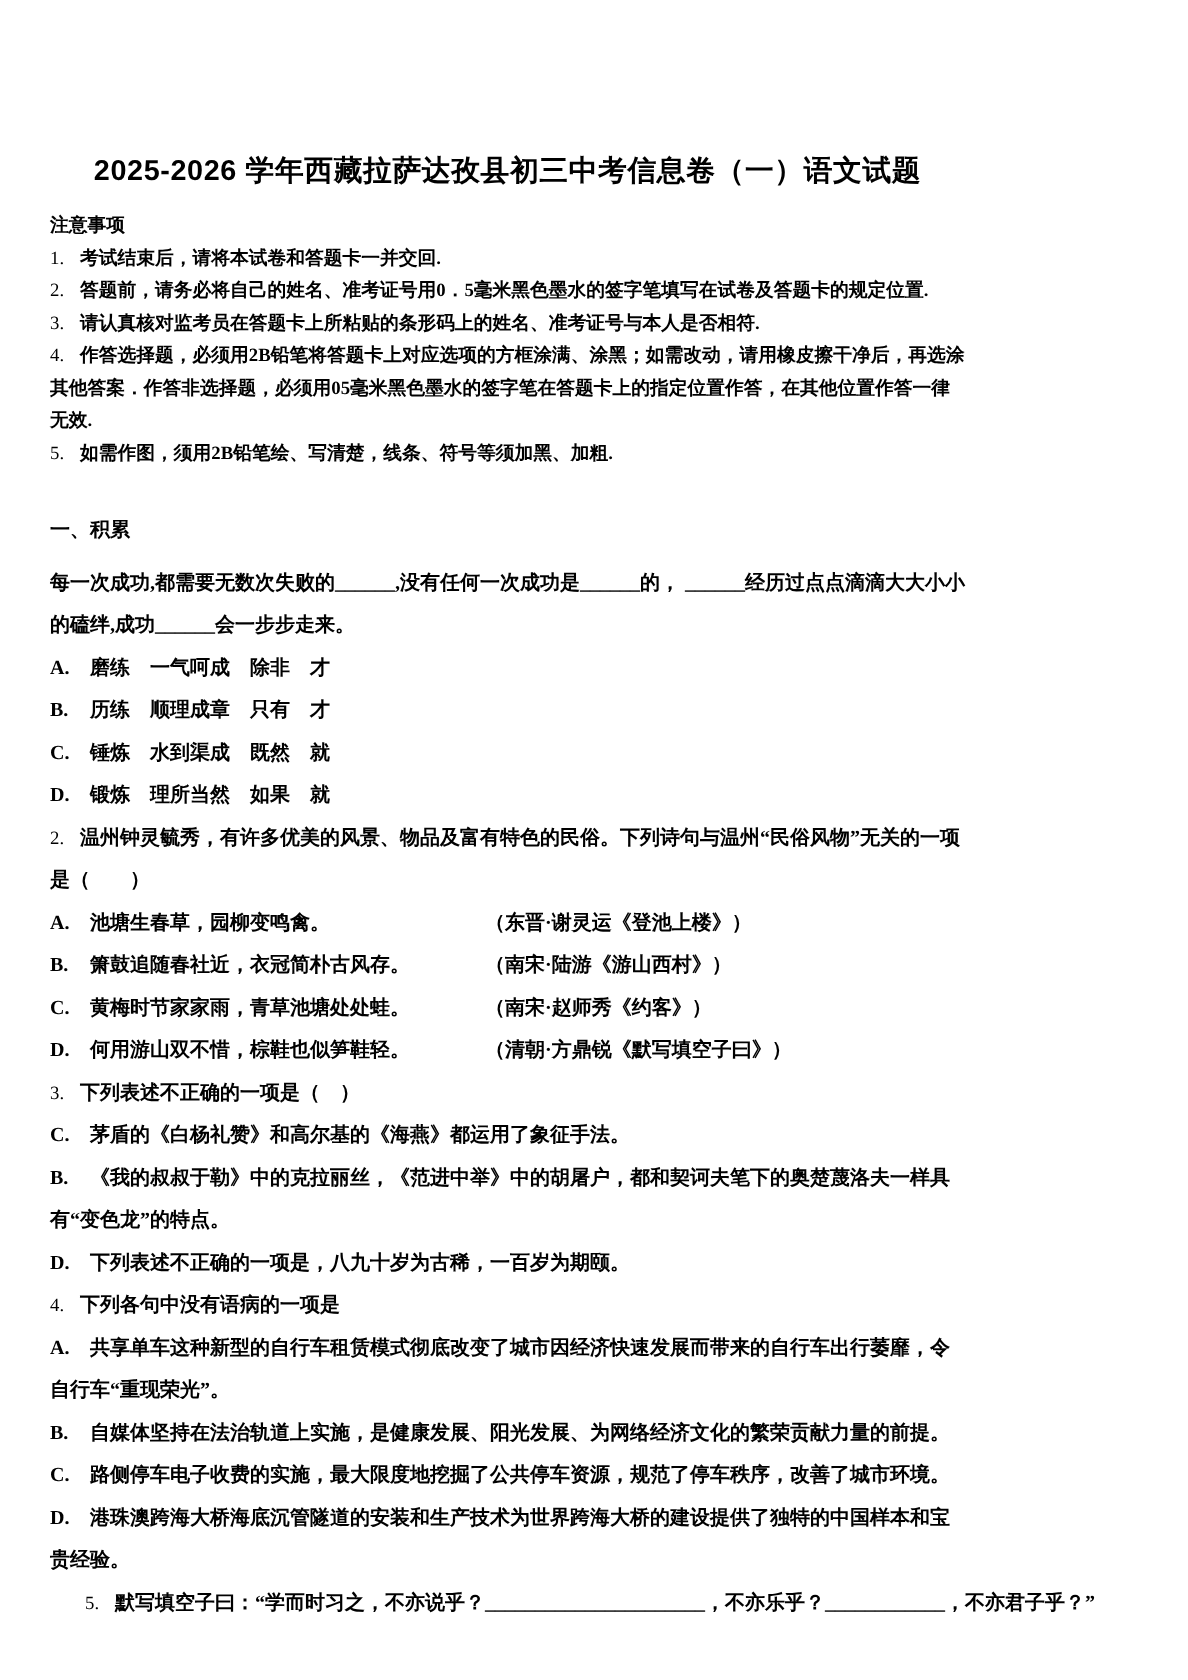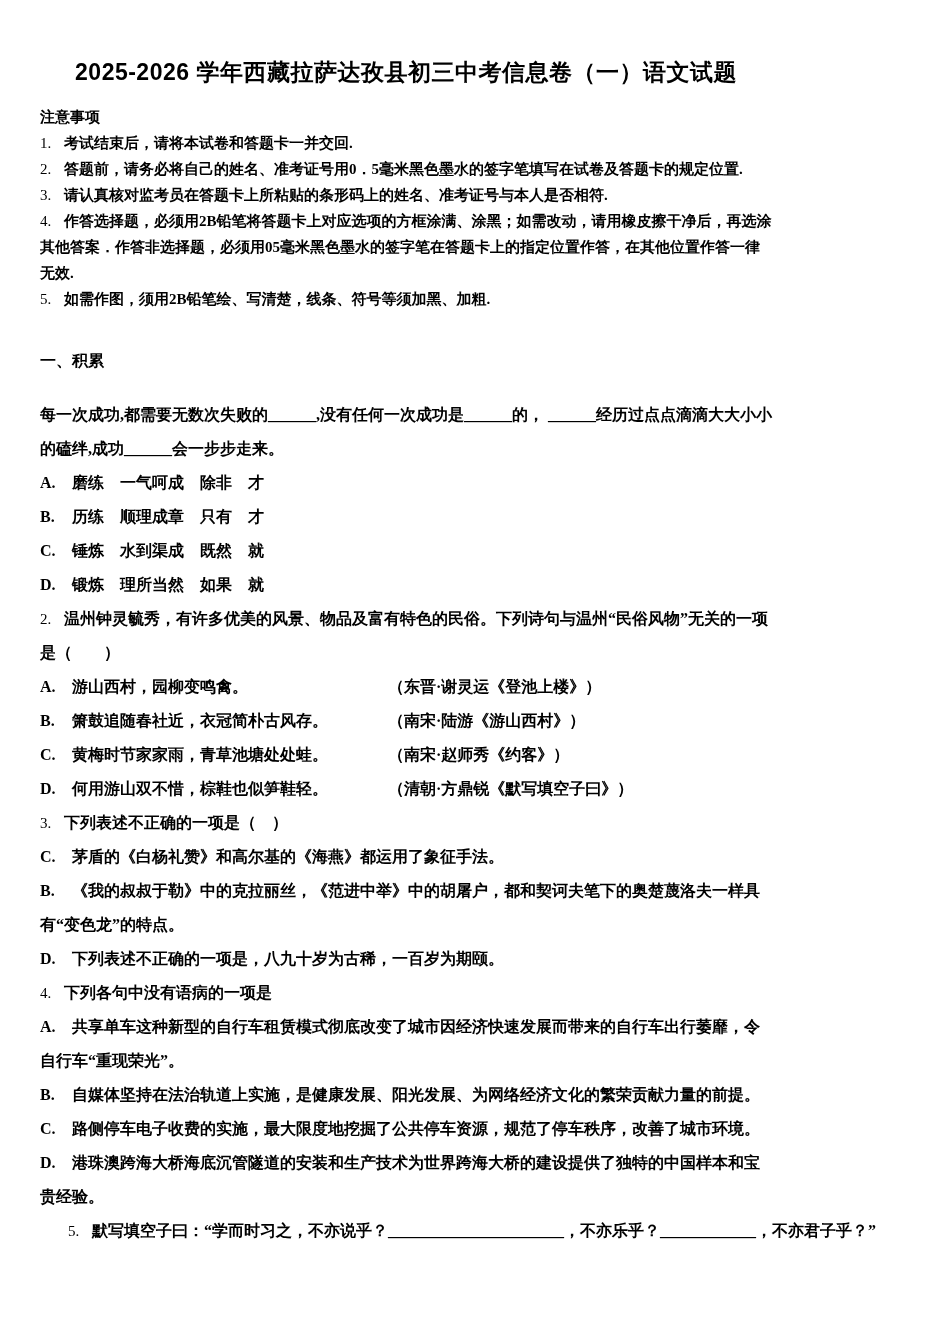--- a/index.html
+++ b/index.html
@@ -5,21 +5,21 @@
   html, body { margin: 0; padding: 0; background: #ffffff; }
   body {
     width: 950px; height: 1344px;
     color: #000;
     font-family: "Liberation Serif", "DejaVu Serif", serif;
     overflow: hidden;
   }
   .page {
     box-sizing: border-box;
     width: 812px; height: 1344px;
-    padding: 56px 40px 0 40px;
+    padding: 120px 40px 0 40px;
   }
   .title {
     margin: 0 0 16px 0;
     font-family: "Liberation Sans", "DejaVu Sans", sans-serif;
     font-size: 23px;
     font-weight: 700;
     line-height: 32px;
     text-align: center;
     letter-spacing: 0.5px;
   }
@@ -41,21 +41,21 @@
     font-weight: 700;
   }
   .section-heading { font-weight: 700; margin-top: 32px; }
   .qnum {
     display: inline-block;
     min-width: 18px;
     font-weight: 400;
     font-size: 15px;
     margin-right: 6px;
   }
-  .qbody { margin-top: 20px; }
+  .qbody { margin-top: 8px; }
   .olabel {
     display: inline-block;
     min-width: 26px;
     font-weight: 700;
     margin-right: 6px;
   }
   .poem {
     display: inline-block;
     width: 316px;
   }
@@ -84,21 +84,21 @@
     <div class="question">
       <div class="qbody">每一次成功,都需要无数次失败的______,没有任何一次成功是______的， ______经历过点点滴滴大大小小的磕绊,成功______会一步步走来。</div>
       <div class="option"><span class="olabel">A.</span><span>磨练　一气呵成　除非　才</span></div>
       <div class="option"><span class="olabel">B.</span><span>历练　顺理成章　只有　才</span></div>
       <div class="option"><span class="olabel">C.</span><span>锤炼　水到渠成　既然　就</span></div>
       <div class="option"><span class="olabel">D.</span><span>锻炼　理所当然　如果　就</span></div>
     </div>
 
     <div class="question">
       <div class="stem"><span class="qnum">2.</span><span>温州钟灵毓秀，有许多优美的风景、物品及富有特色的民俗。下列诗句与温州“民俗风物”无关的一项是（　　）</span></div>
-      <div class="option"><span class="olabel">A.</span><span class="poem">游山西村，园柳变鸣禽。</span><span class="src">（东晋·谢灵运《登池上楼》）</span></div>
+      <div class="option"><span class="olabel">A.</span><span class="poem">池塘生春草，园柳变鸣禽。</span><span class="src">（东晋·谢灵运《登池上楼》）</span></div>
       <div class="option"><span class="olabel">B.</span><span class="poem">箫鼓追随春社近，衣冠简朴古风存。</span><span class="src">（南宋·陆游《游山西村》）</span></div>
       <div class="option"><span class="olabel">C.</span><span class="poem">黄梅时节家家雨，青草池塘处处蛙。</span><span class="src">（南宋·赵师秀《约客》）</span></div>
       <div class="option"><span class="olabel">D.</span><span class="poem">何用游山双不惜，棕鞋也似笋鞋轻。</span><span class="src">（清朝·方鼎锐《默写填空子曰》）</span></div>
     </div>
 
     <div class="question">
       <div class="stem"><span class="qnum">3.</span><span>下列表述不正确的一项是（　）</span></div>
       <div class="option"><span class="olabel">C.</span><span>茅盾的《白杨礼赞》和高尔基的《海燕》都运用了象征手法。</span></div>
       <div class="option"><span class="olabel">B.</span><span>《我的叔叔于勒》中的克拉丽丝，《范进中举》中的胡屠户，都和契诃夫笔下的奥楚蔑洛夫一样具有“变色龙”的特点。</span></div>
       <div class="option"><span class="olabel">D.</span><span>下列表述不正确的一项是，八九十岁为古稀，一百岁为期颐。</span></div>

